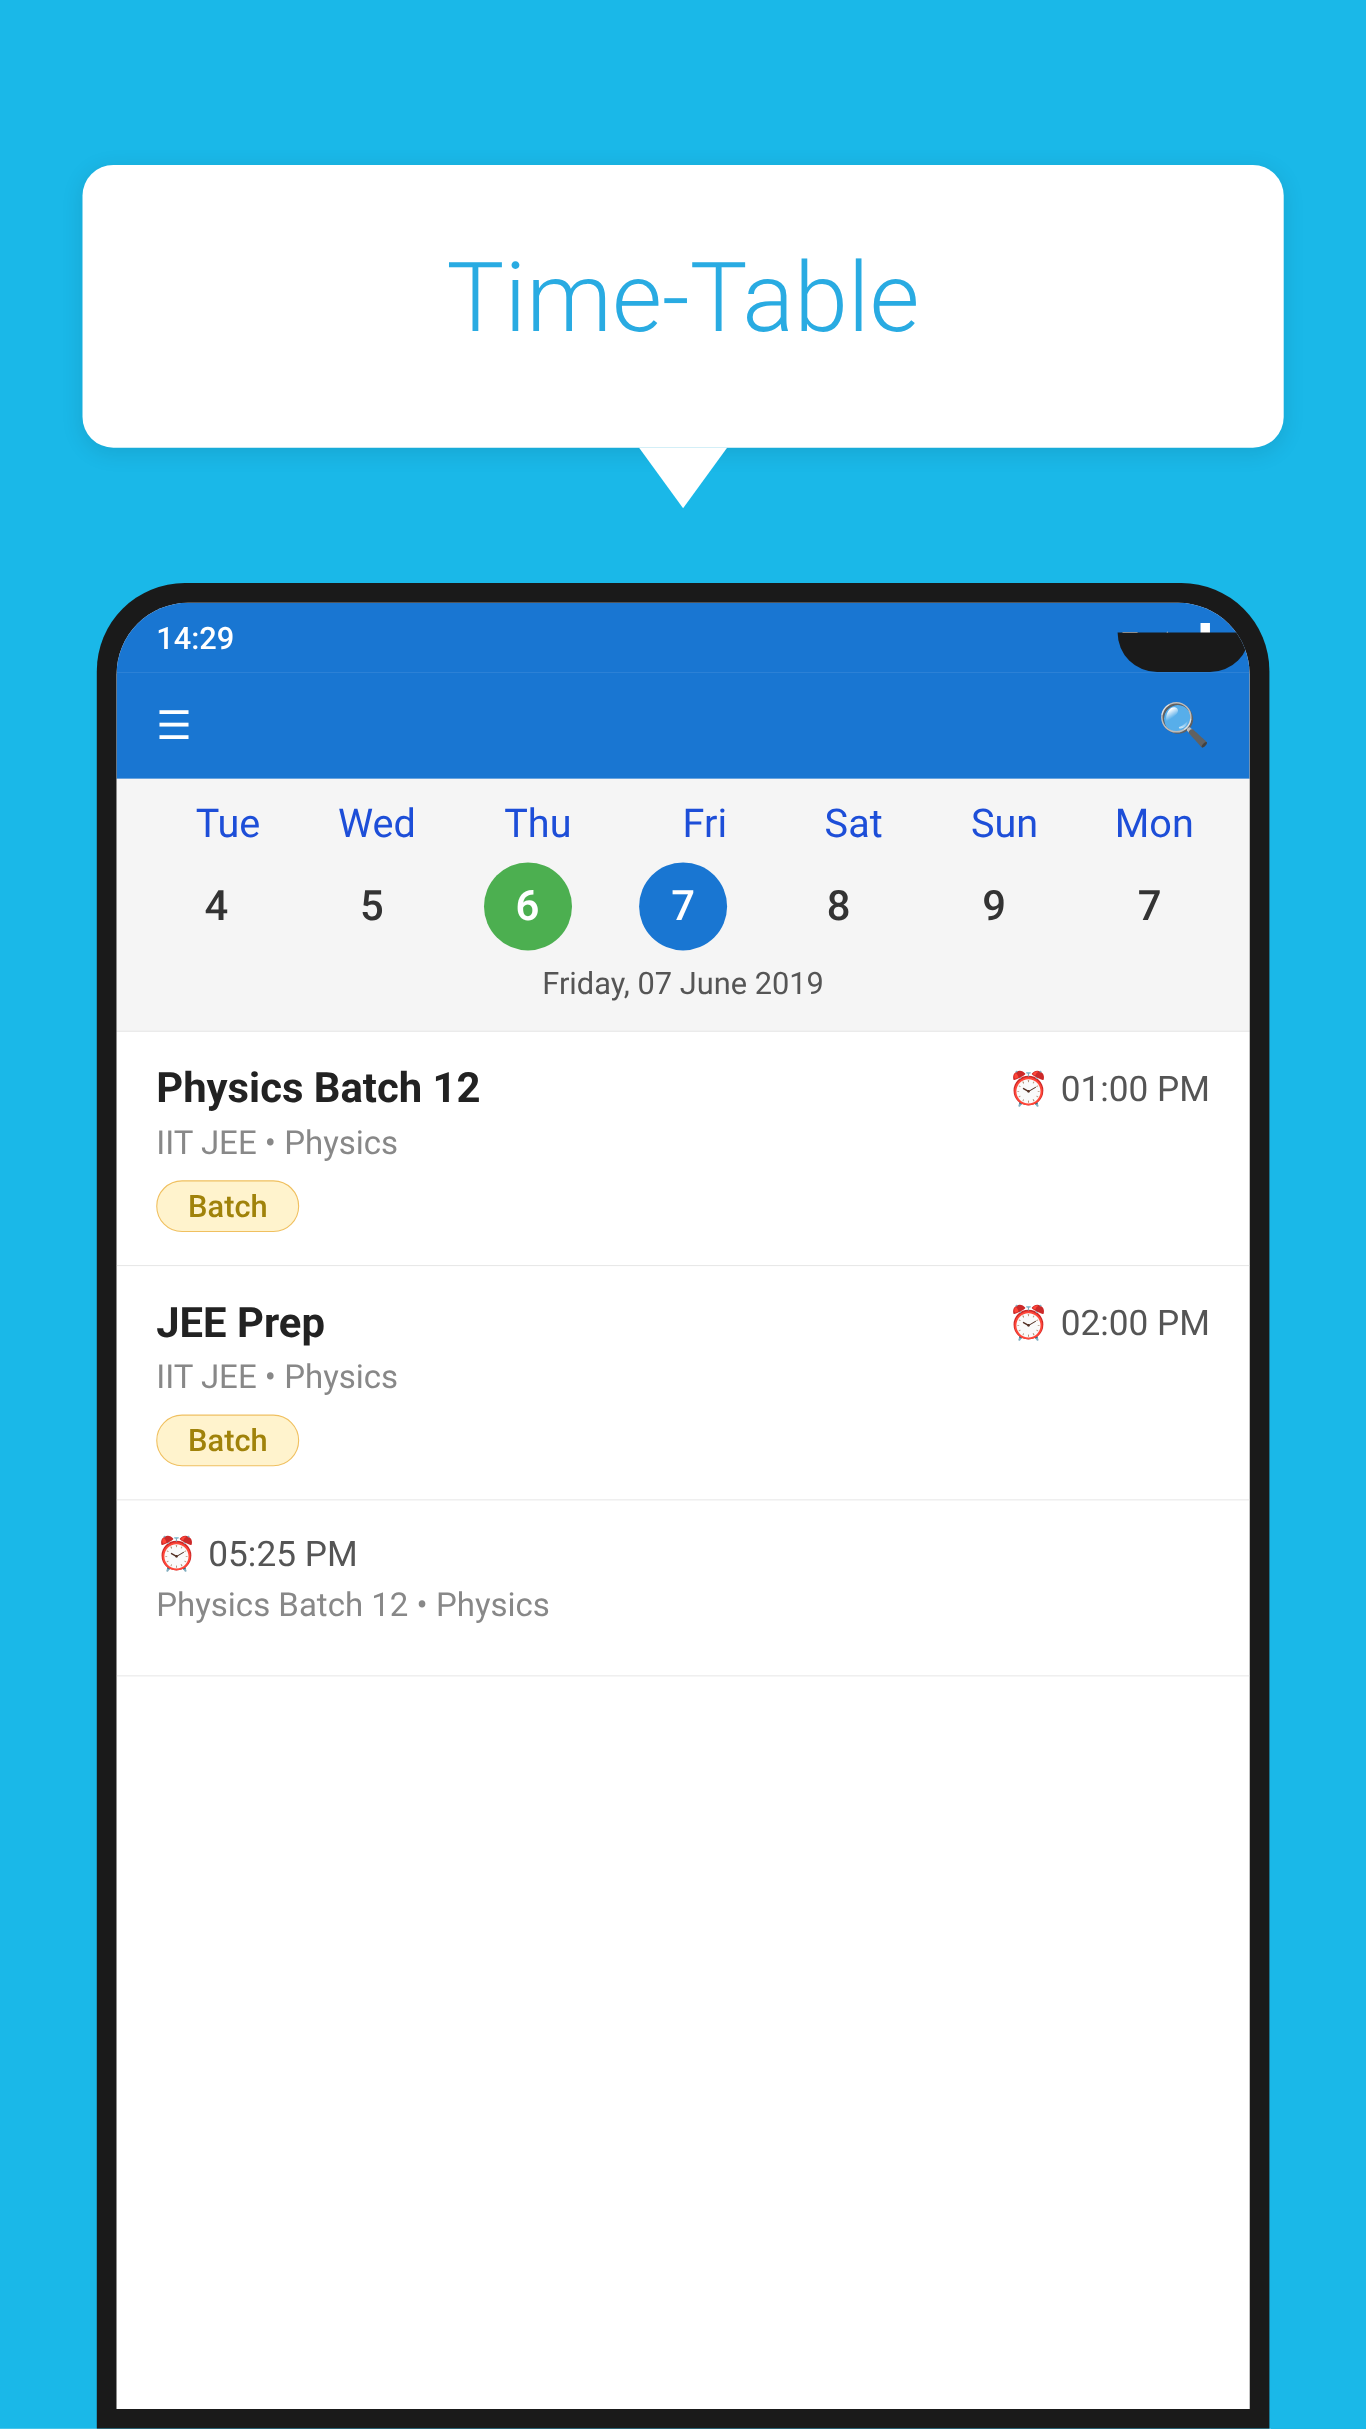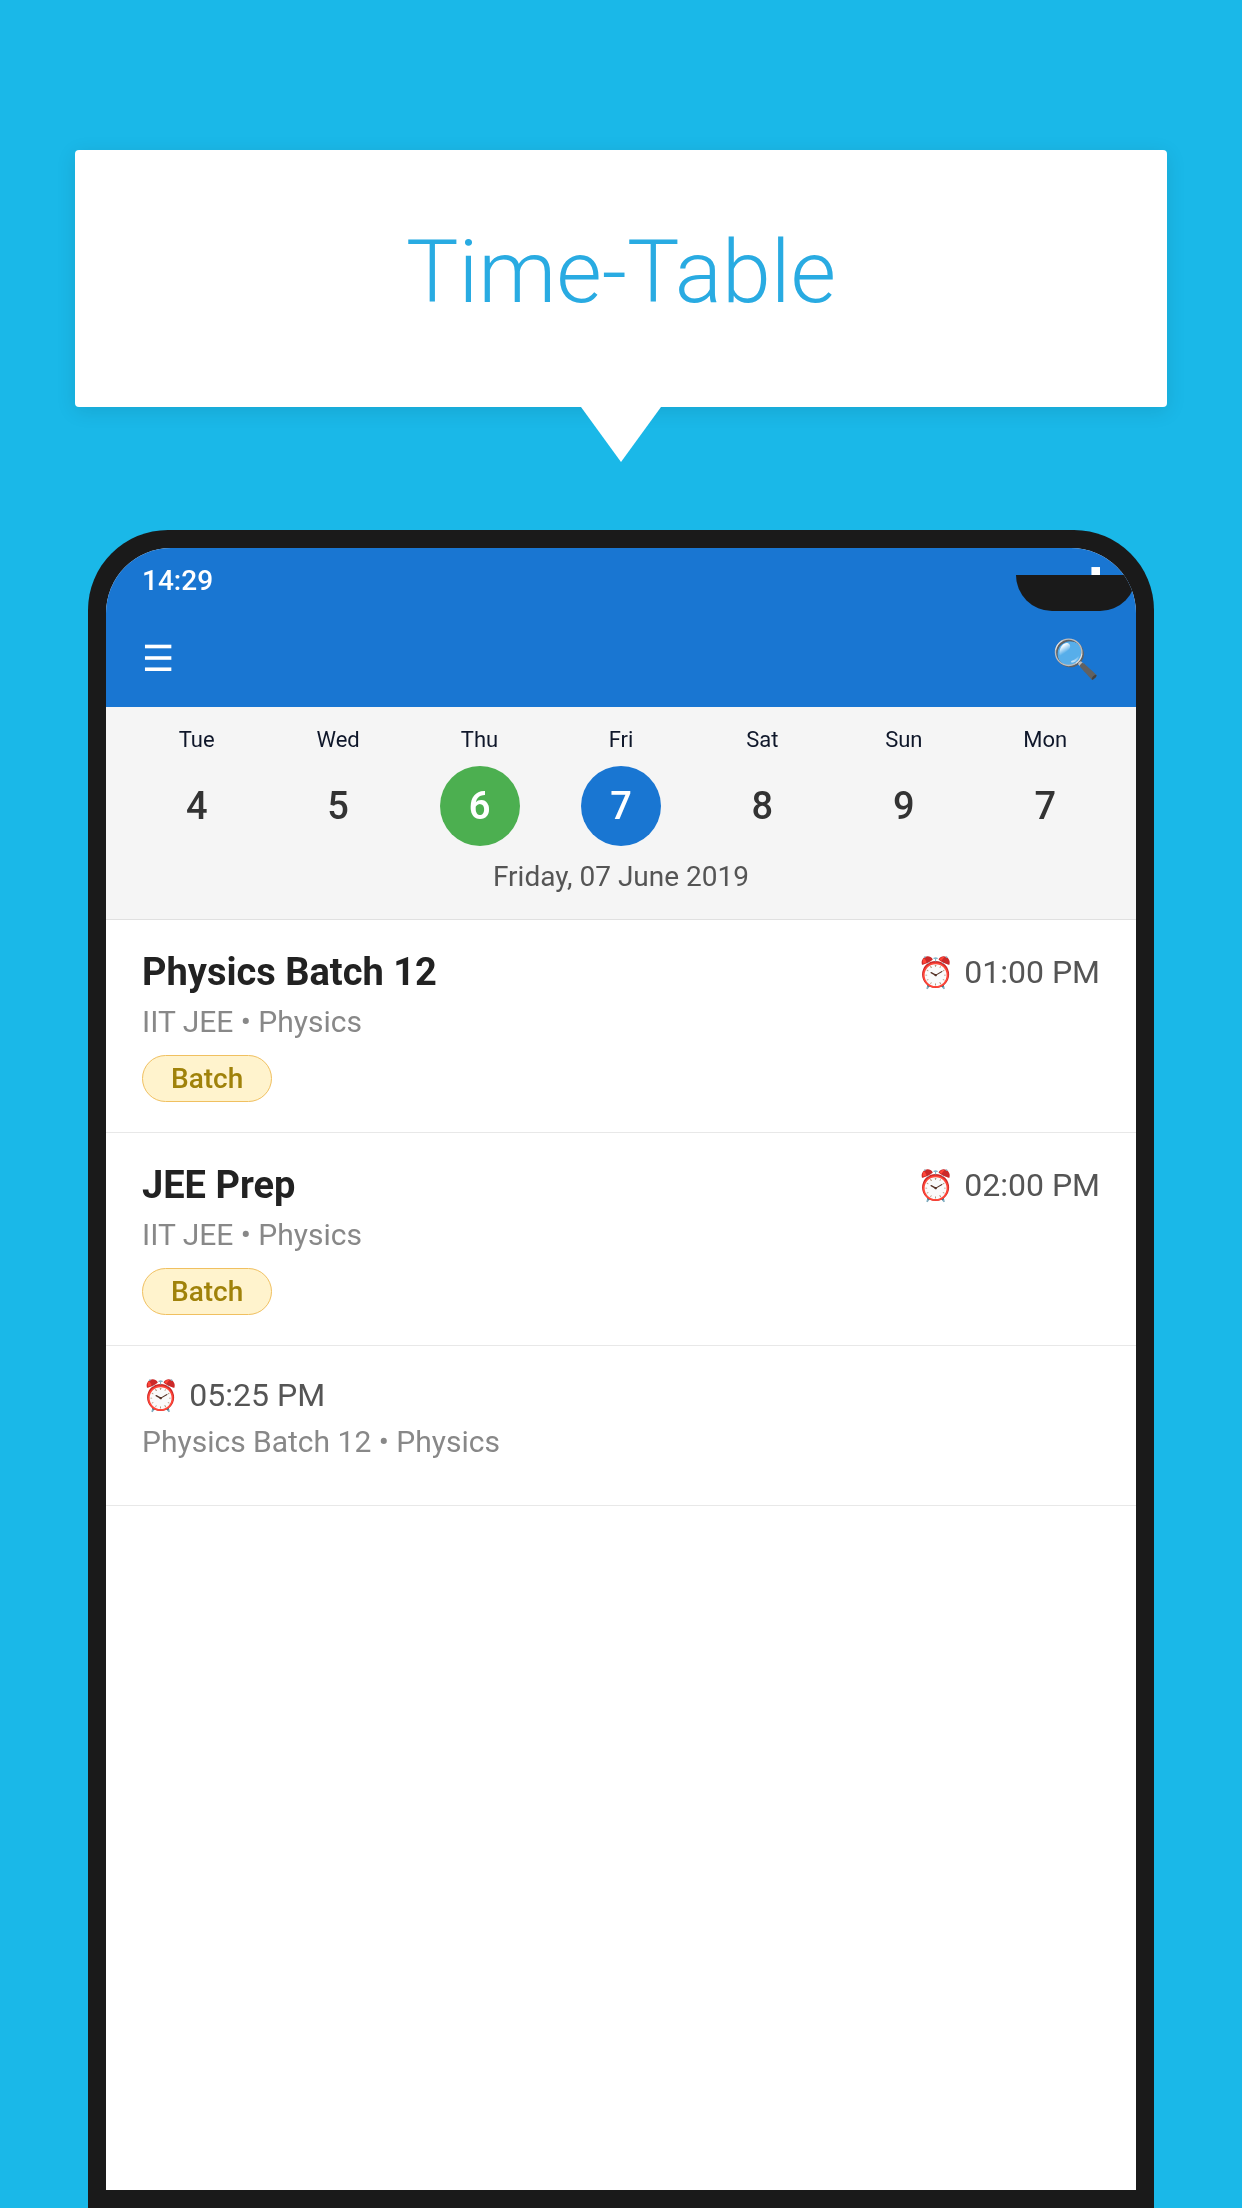--- a/index.html
+++ b/index.html
@@ -19,21 +19,21 @@
       top: 150px;
       left: 75px;
       right: 75px;
       display: flex;
       flex-direction: column;
       align-items: center;
     }
 
     .speech-bubble {
       background: white;
-      border-radius: 4px;
+      border-radius: 28px;
       padding: 70px 60px 60px;
       text-align: center;
       width: 100%;
       box-shadow: 0 4px 20px rgba(0,0,0,0.1);
     }
 
     .speech-bubble-title {
       color: #29ABE2;
       font-size: 88px;
       font-weight: 300;
@@ -147,23 +147,23 @@
     }
 
     .day-headers {
       display: flex;
       justify-content: space-around;
       padding: 0 20px;
       margin-bottom: 14px;
     }
 
     .day-header {
-      color: #0f172a;
-      font-size: 22px;
-      text-align: center;
+      color: #1d4ed8;
+      font-size: 36px;
+      text-align: right;
       width: 80px;
     }
 
     .day-numbers {
       display: flex;
       justify-content: space-around;
       padding: 0 20px;
       align-items: center;
     }
 

